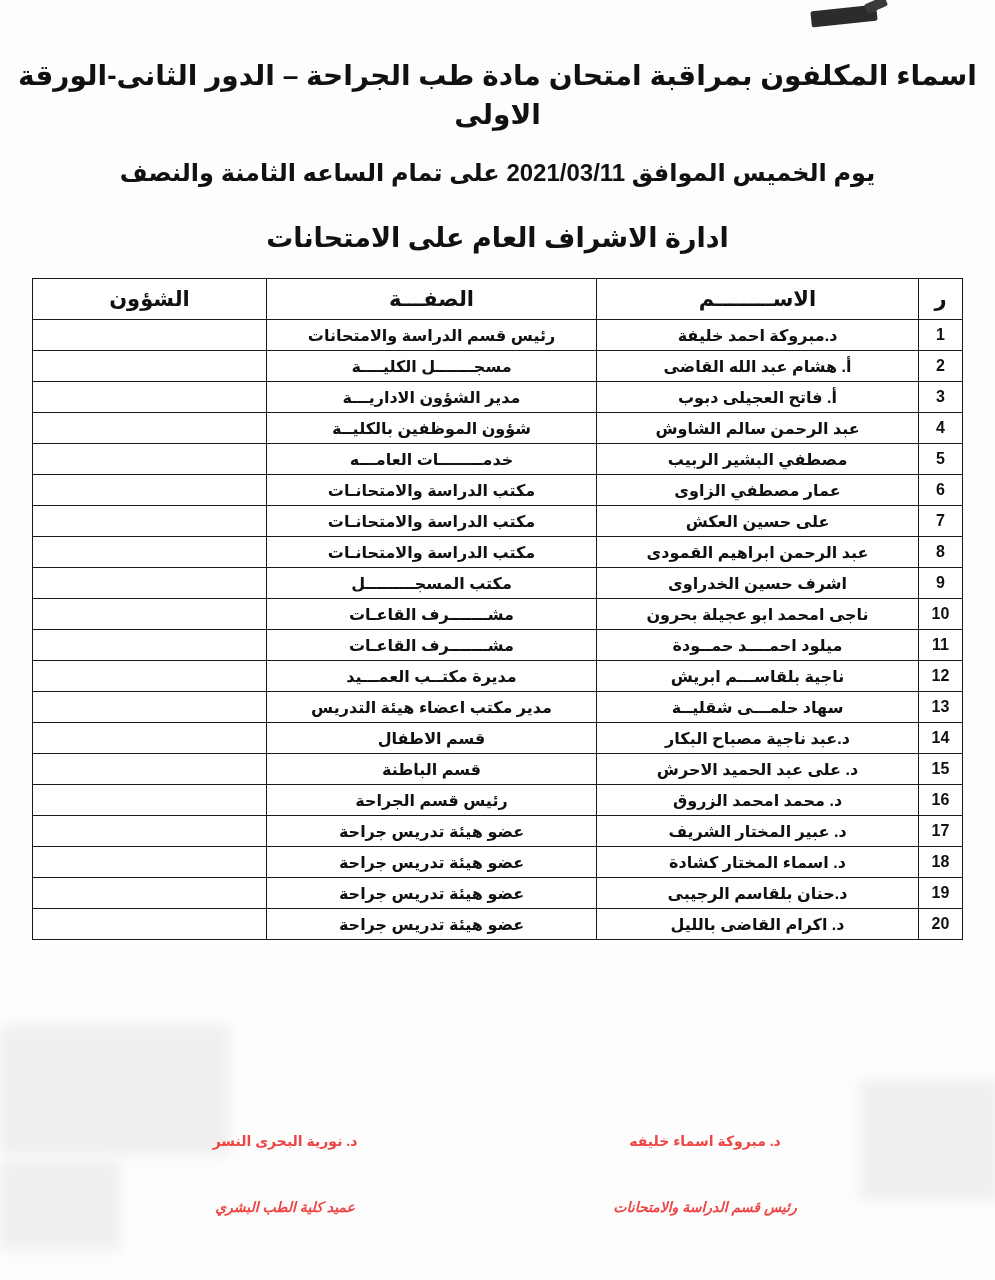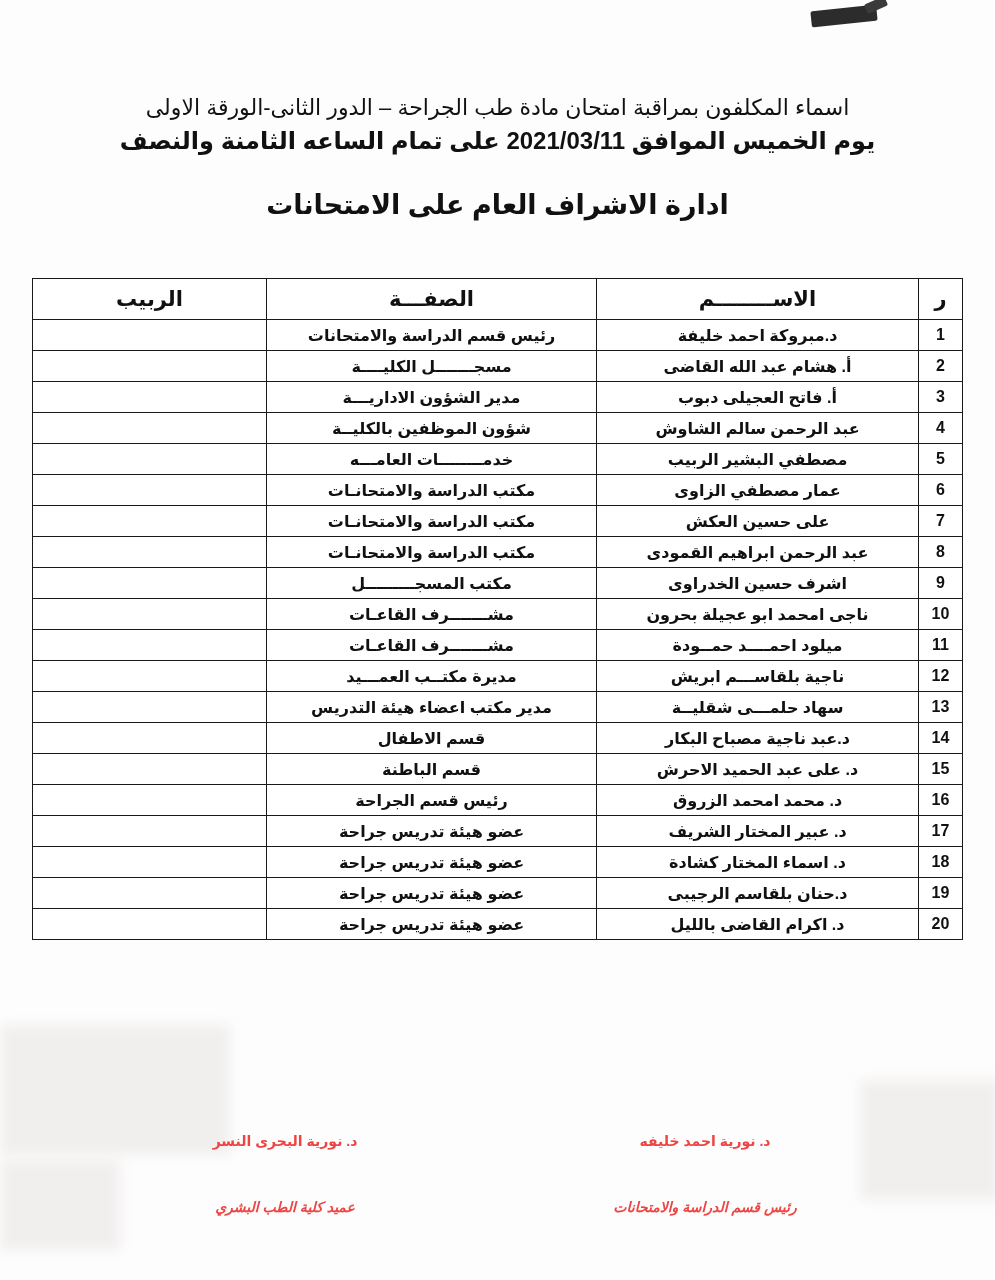--- a/index.html
+++ b/index.html
@@ -54,29 +54,29 @@
     background: #3a3a3a;
     transform: rotate(-24deg);
     border-radius: 2px;
   }
 
   .header {
     text-align: center;
     padding-top: 56px;
   }
   .title-line-1 {
-    font-size: 22px;
-    font-weight: normal;
+    font-size: 28px;
+    font-weight: bold;
     letter-spacing: 0px;
     line-height: 1.4;
-    margin-top: 37px;
   }
   .title-line-2 {
     font-size: 24px;
     font-weight: bold;
+    margin-top: 22px;
     line-height: 1.4;
   }
   .title-line-3 {
     font-size: 27px;
     font-weight: bold;
     margin-top: 30px;
     line-height: 1.4;
   }
 
   
@@ -164,21 +164,21 @@
         <col class="c-idx">
         <col class="c-name">
         <col class="c-role">
         <col class="c-sign">
       </colgroup>
       <thead>
         <tr>
           <th>ر</th>
           <th>الاســــــــم</th>
           <th>الصفـــة</th>
-          <th>الربيب</th>
+          <th>الشؤون</th>
         </tr>
       </thead>
       <tbody>
         <tr>
           <td class="idx">1</td>
           <td class="name">د.مبروكة احمد خليفة</td>
           <td class="role">رئيس قسم الدراسة والامتحانات</td>
           <td class="sign"></td>
         </tr>
         <tr>
@@ -294,21 +294,21 @@
           <td class="name">د. اكرام القاضى بالليل</td>
           <td class="role">عضو هيئة تدريس جراحة</td>
           <td class="sign"></td>
         </tr>
       </tbody>
     </table>
   </div>
 
   <div class="signatures">
     <div class="sig right">
-      <span class="sig-name">د. نورية احمد خليفه</span>
+      <span class="sig-name">د. مبروكة اسماء خليفه</span>
       <span class="sig-role">رئيس قسم الدراسة والامتحانات</span>
     </div>
     <div class="sig left">
       <span class="sig-name">د. نورية البحرى النسر</span>
       <span class="sig-role">عميد كلية الطب البشري</span>
     </div>
   </div>
 
 </div>
 

